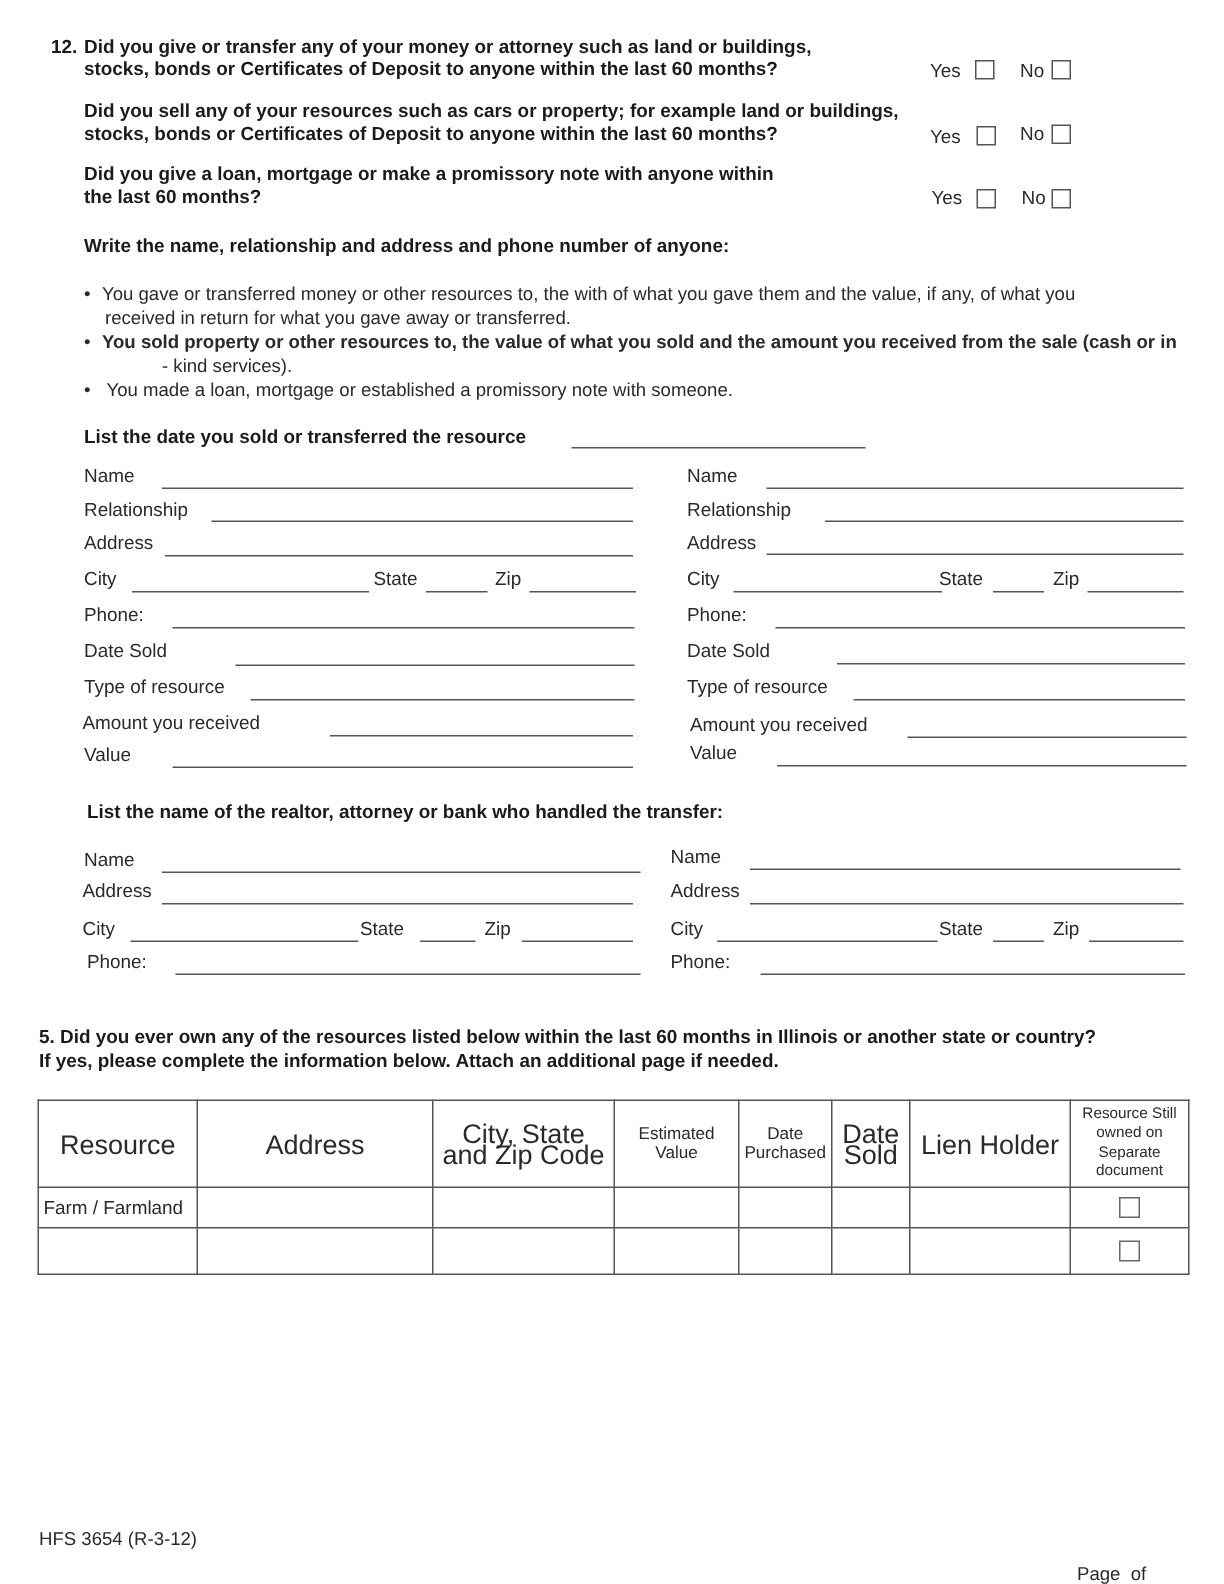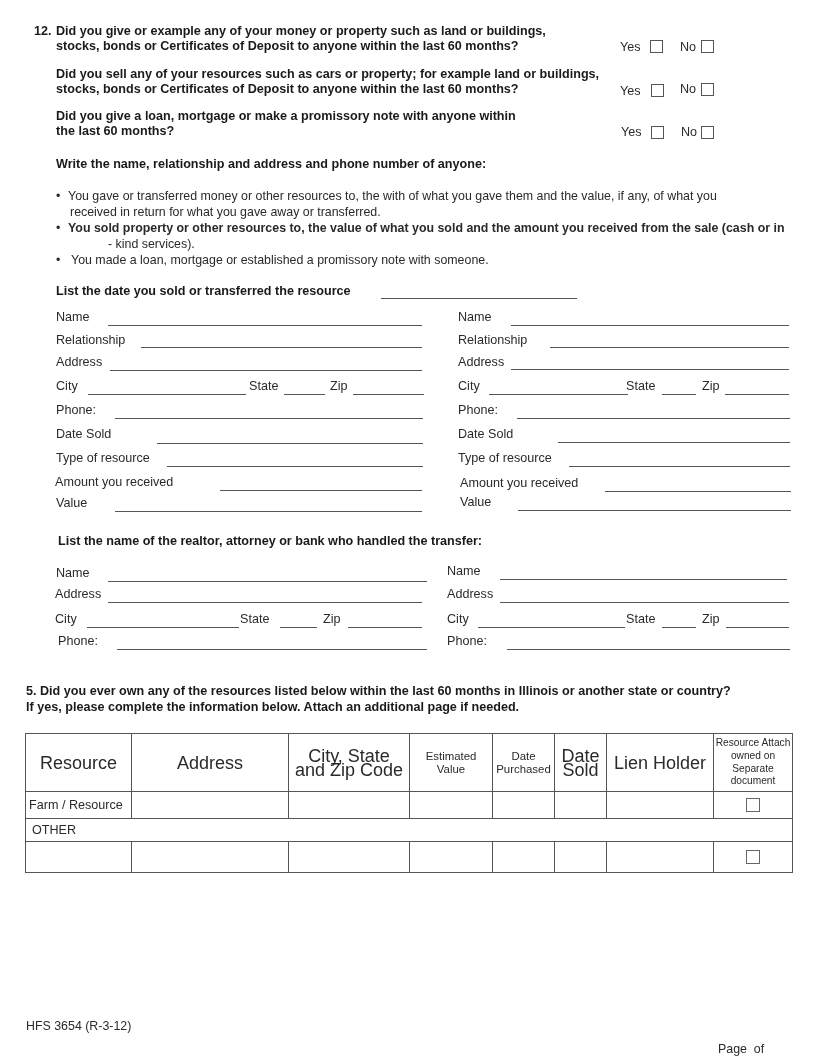--- a/index.html
+++ b/index.html
@@ -21,21 +21,21 @@
   table.res td.lbl { padding-left:6px; }
   table.res td.other { height:22px; padding-left:6px; }
   table.res tr.blank td { height:30px; }
   table.res td.cbc { text-align:center; }
   .tcb { display:inline-block; width:14px; height:14px; border:1px solid #666; box-sizing:border-box; vertical-align:middle; }
 </style>
 </head>
 <body>
 
 <div class="abs b" style="left:34px; top:24px;">12.</div>
-<div class="abs b" style="left:56px; top:24px;">Did you give or example any of your money or property such as land or buildings,</div>
+<div class="abs b" style="left:56px; top:24px;">Did you give or transfer any of your money or attorney such as land or buildings,</div>
 <div class="abs b" style="left:56px; top:39px;">stocks, bonds or Certificates of Deposit to anyone within the last 60 months?</div>
 <div class="abs t" style="left:620px; top:40px;">Yes</div>
 <div class="cb" style="left:650px; top:40px;"></div>
 <div class="abs t" style="left:680px; top:40px;">No</div>
 <div class="cb" style="left:701px; top:40px;"></div>
 
 <div class="abs b" style="left:56px; top:67px;">Did you sell any of your resources such as cars or property; for example land or buildings,</div>
 <div class="abs b" style="left:56px; top:82px;">stocks, bonds or Certificates of Deposit to anyone within the last 60 months?</div>
 <div class="abs t" style="left:620px; top:84px;">Yes</div>
 <div class="cb" style="left:651px; top:84px;"></div>
@@ -159,34 +159,31 @@
   </colgroup>
   <tbody>
       <tr>
     <th><span>Resource</span></th>
     <th><span>Address</span></th>
     <th><span>City, State</span><br><span>and Zip Code</span></th>
     <th class="sm"><span>Estimated</span><br><span>Value</span></th>
     <th class="sm"><span>Date</span><br><span>Purchased</span></th>
     <th><span>Date</span><br><span>Sold</span></th>
     <th><span>Lien Holder</span></th>
-    <th class="xs"><span>Resource Attach</span><br><span>owned on</span><br><span>Separate</span><br><span>document</span></th>
+    <th class="xs"><span>Resource Still</span><br><span>owned on</span><br><span>Separate</span><br><span>document</span></th>
   </tr>
   <tr>
-    <td class="lbl" style="padding-left:3px">Farm / Resource</td>
+    <td class="lbl" style="padding-left:3px">Farm / Farmland</td>
     <td></td>
         <td></td>
     <td></td>
         <td></td>
     <td></td>
         <td></td>
     <td class="cbc"><span class="tcb"></span></td>
-  </tr>
-  <tr>
-    <td class="other" colspan="8">OTHER</td>
   </tr>
   <tr class="blank">
     <td></td>
     <td></td>
         <td></td>
     <td></td>
         <td></td>
     <td></td>
         <td></td>
     <td class="cbc"><span class="tcb"></span></td>

